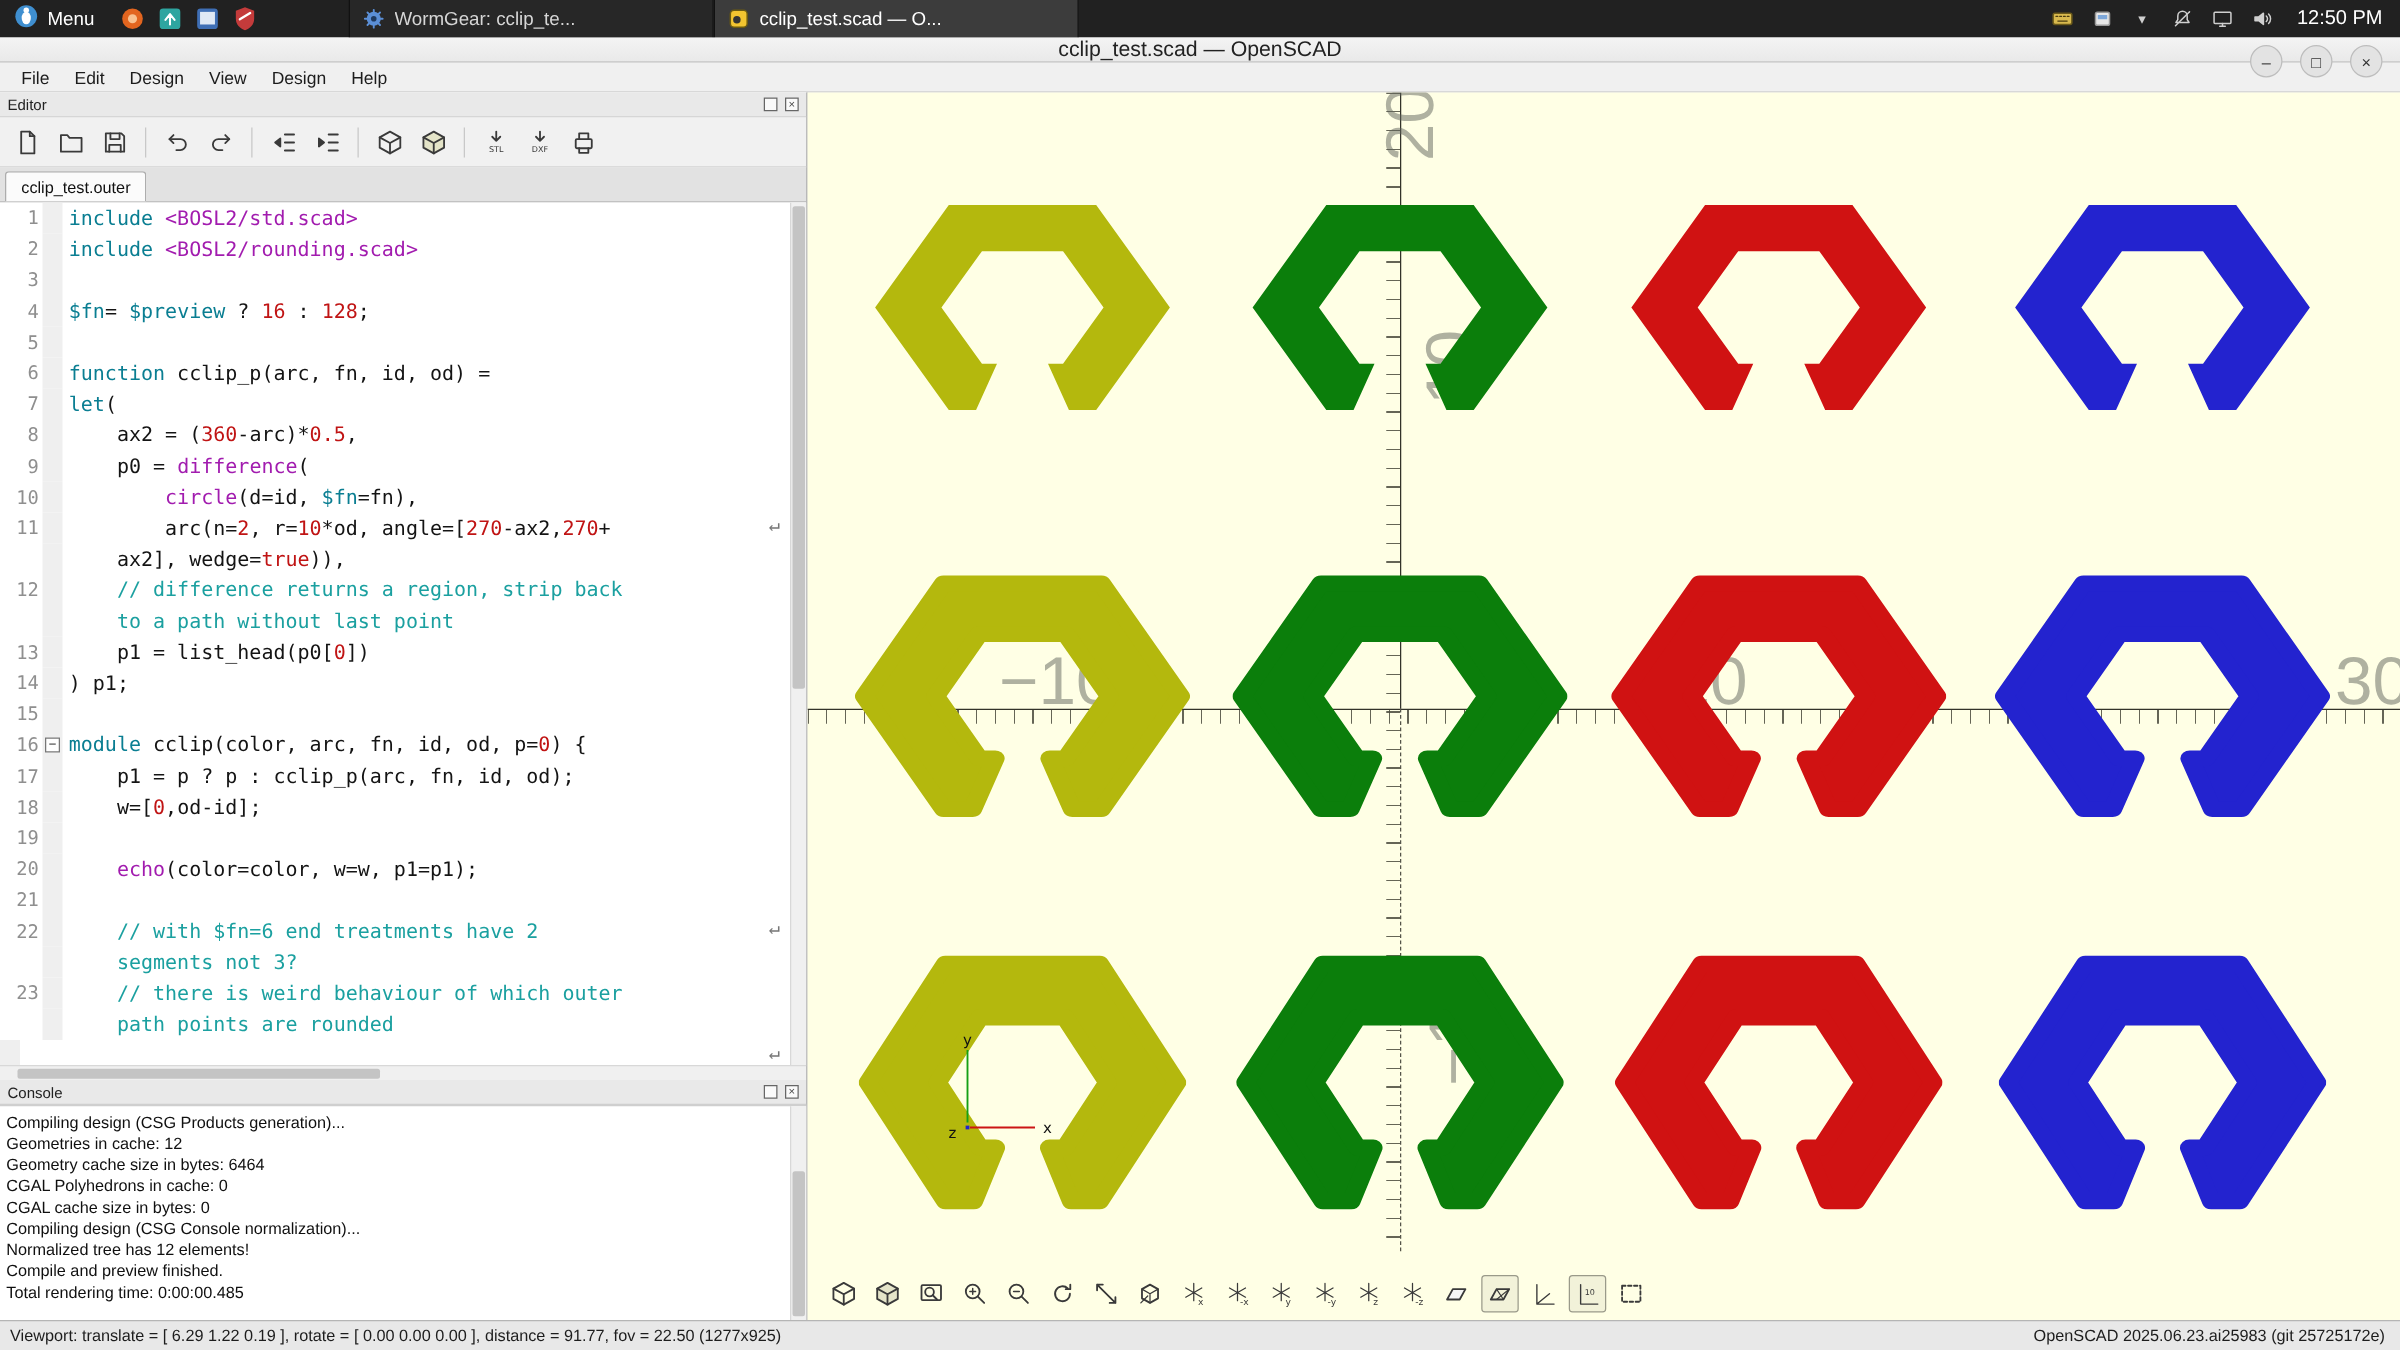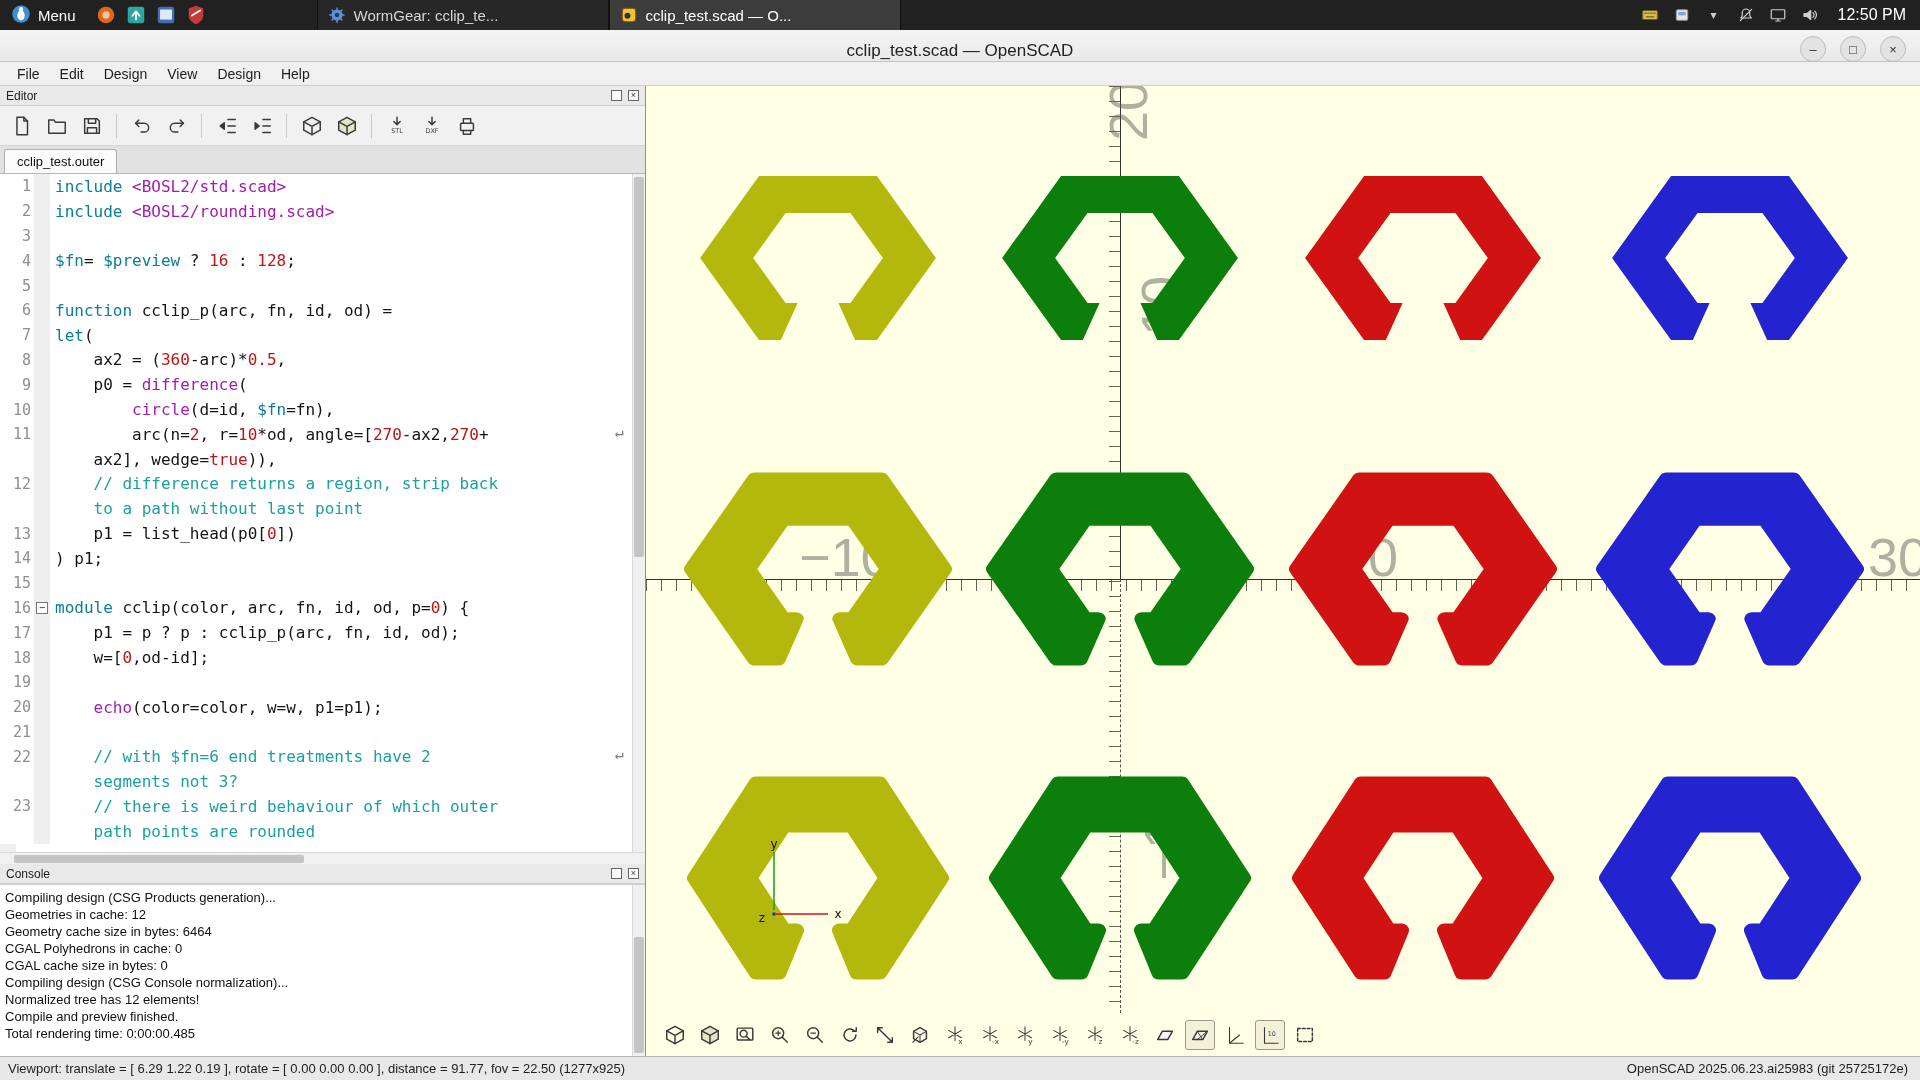--- a/index.html
+++ b/index.html
@@ -6,32 +6,32 @@
   html,body { width:1920px; height:1080px; overflow:hidden; background:#000; }
   body { font-family:"Liberation Sans","DejaVu Sans",sans-serif; }
   .screen { position:relative; width:1920px; height:1080px; background:#efefef; display:flex; flex-direction:column; }
 
   
   .panel { height:30px; background:#212121; display:flex; align-items:center; color:#e6e6e6; font-size:15px; flex:0 0 auto; }
   .menu-btn { display:flex; align-items:center; gap:6px; padding:0 10px; height:100%; }
   .menu-btn span { color:#fff; }
   .launchers { display:flex; align-items:center; gap:6px; margin-left:8px; }
   .launch { width:24px; height:24px; display:flex; align-items:center; justify-content:center; }
-  .winbtns { display:flex; margin-left:109px; height:100%; }
+  .winbtns { display:flex; margin-left:71px; height:100%; }
   .winbtn { display:flex; align-items:center; gap:8px; width:292px; padding:0 10px; height:100%;
             background:#272727; border-left:1px solid #111; border-right:1px solid #111; color:#d6d6d6; }
   .winbtn.active { background:#3c3c3c; color:#fff; }
   .winbtn .wlabel { white-space:nowrap; overflow:hidden; text-overflow:ellipsis; }
   .tray { display:flex; align-items:center; gap:12px; margin-left:auto; padding-right:10px; }
   .tray-ic { width:20px; height:20px; display:flex; align-items:center; justify-content:center; color:#cfcfcf; font-size:13px; }
   .clock { color:#fff; font-size:16px; padding:0 14px 0 8px; }
 
   
-  .titlebar { height:32px; background:linear-gradient(#f4f4f4,#e9e9e9); border-bottom:1px solid #c3c3c3;
-              display:flex; align-items:flex-end; justify-content:center; position:relative; flex:0 0 auto; }
+  .titlebar { height:20px; background:linear-gradient(#f4f4f4,#e9e9e9); border-bottom:1px solid #c3c3c3;
+              display:flex; align-items:flex-start; justify-content:center; position:relative; flex:0 0 auto; }
   .title-text { font-size:17px; color:#222; }
   .tb-btns { position:absolute; right:14px; top:6px; display:flex; gap:14px; }
   .tb-btn { width:26px; height:26px; border-radius:50%; background:#e3e3e3; border:1px solid #bdbdbd;
             display:flex; align-items:center; justify-content:center; font-size:13px; color:#333; }
 
   
   .menubar { height:24px; background:#f0f0f0; border-bottom:1px solid #cfcfcf; display:flex; align-items:center; padding-left:8px; gap:2px; flex:0 0 auto; }
   .menu-item { padding:2px 9px; font-size:14px; color:#1c1c1c; }
 
   

